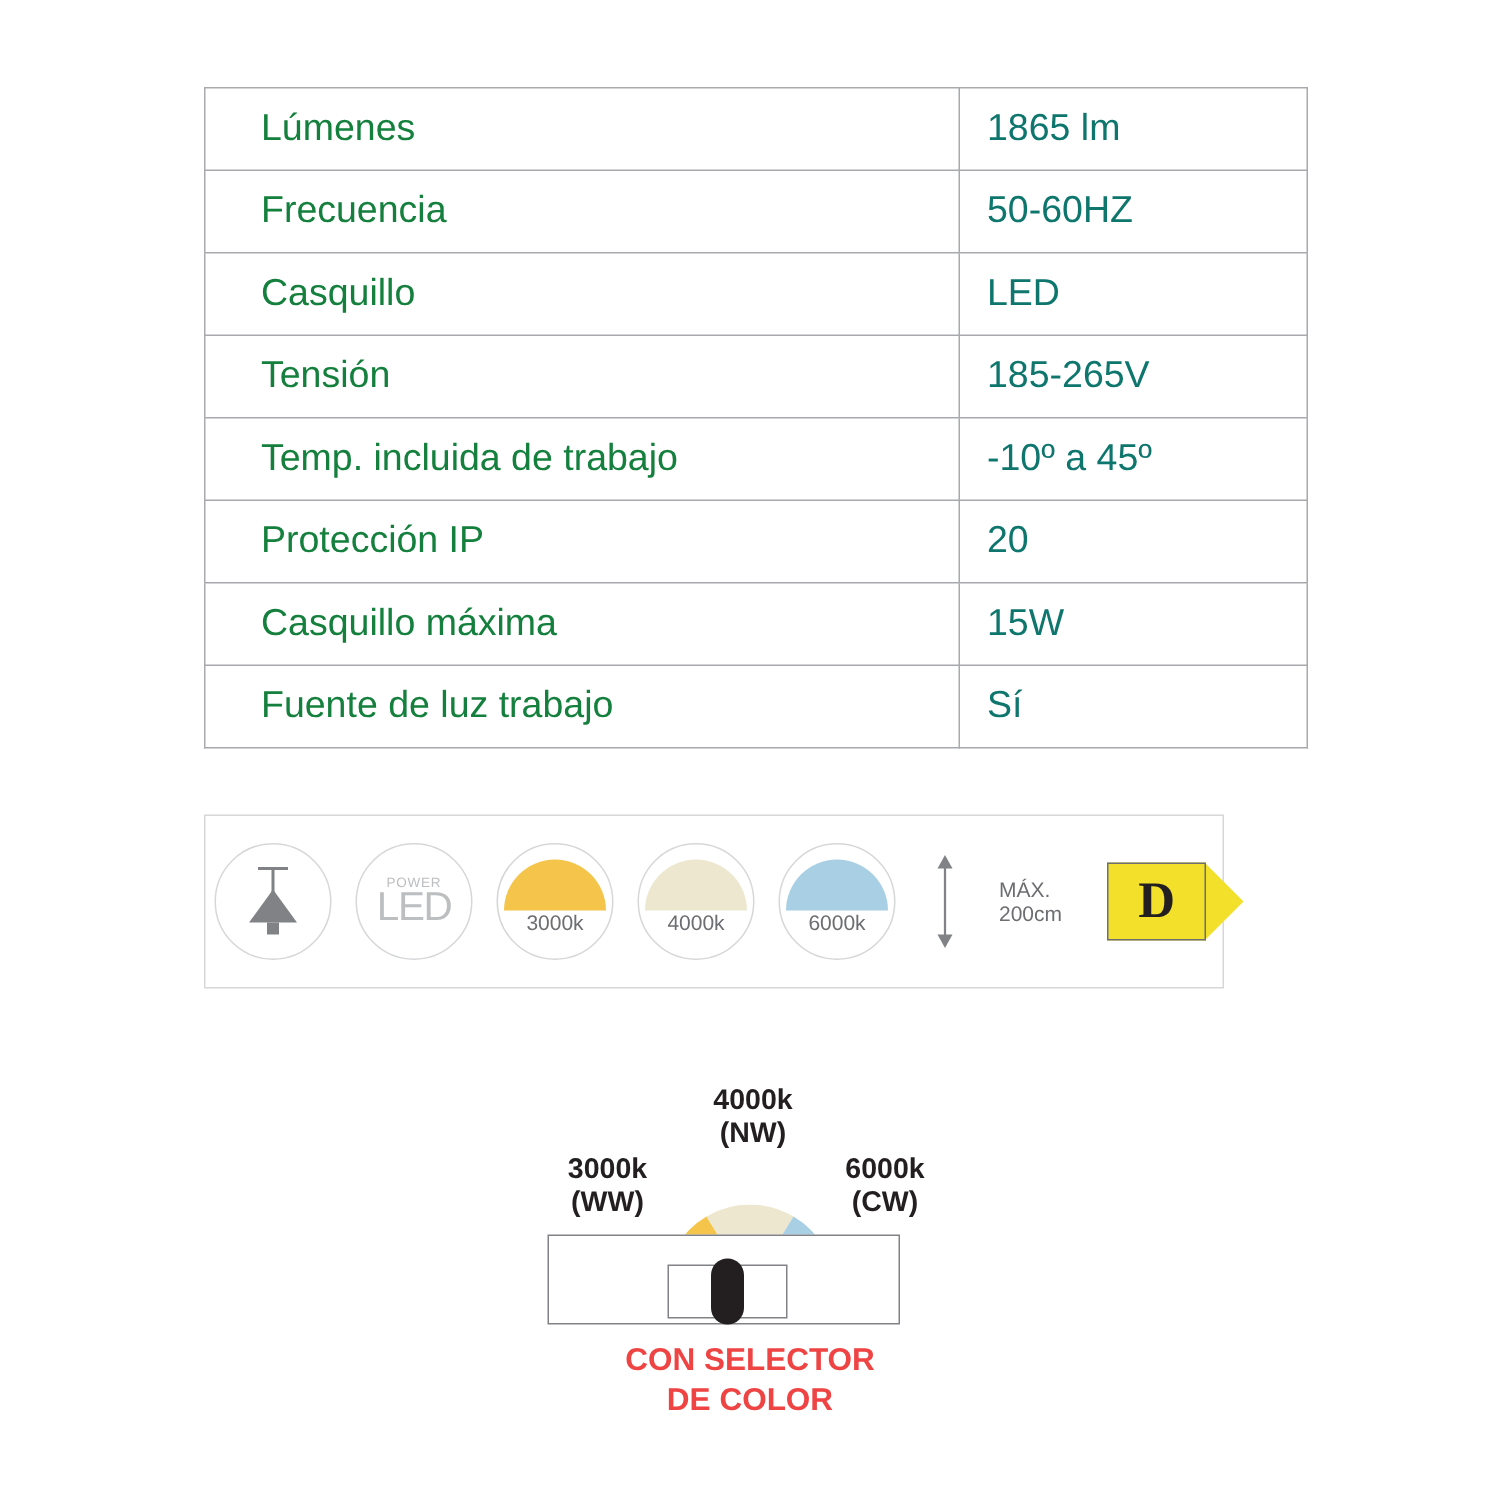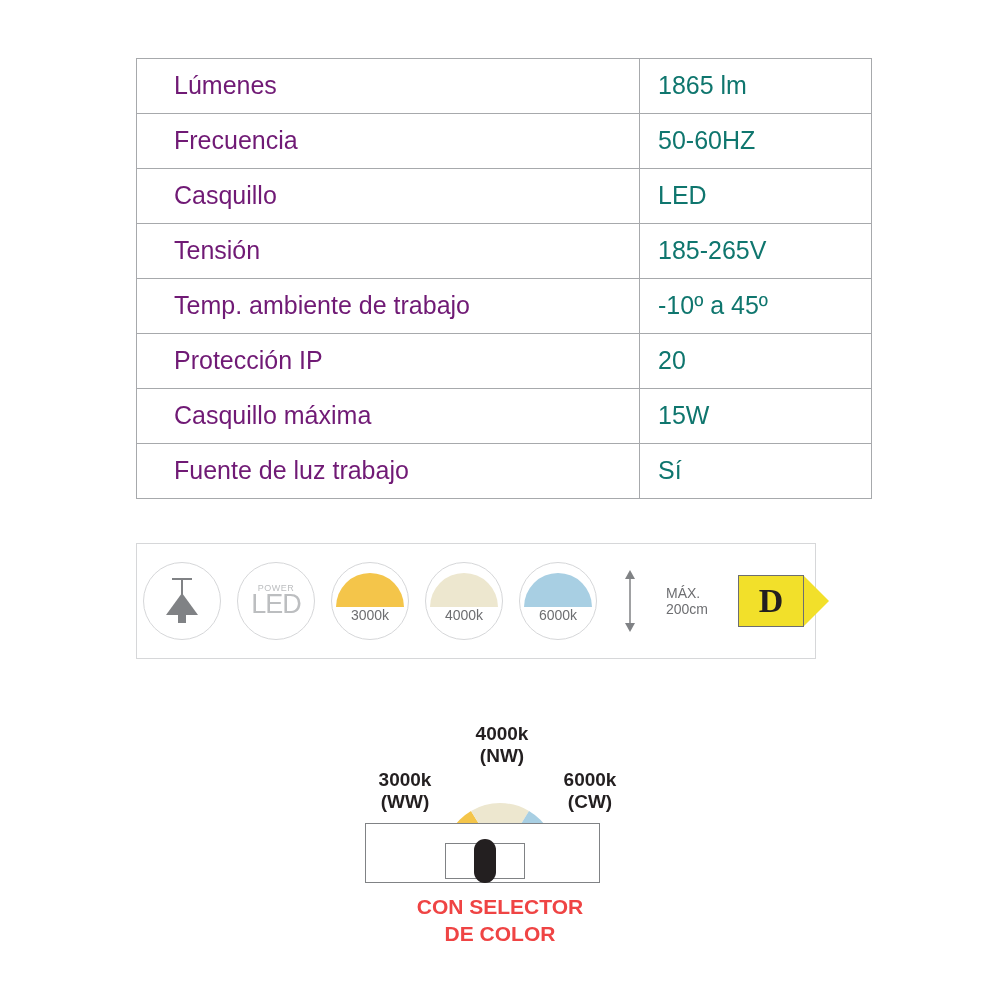--- a/index.html
+++ b/index.html
@@ -32,21 +32,21 @@
     border: 1px solid #a7a9ac;
     padding: 0 0 0 18px;
     font-size: 25px;
     color: #58595b;
     font-weight: 400;
     vertical-align: middle;
     line-height: 1.1;
   }
   .spec-table td.label {
     width: 465px;
-    color: #701a75;
+    color: #15803d;
     padding-left: 37px;
   }
   .spec-table td.value {
     width: 213px;
     color: #0f766e;
   }
 
   
   .icon-strip {
     position: absolute;
@@ -264,21 +264,21 @@
     </tr>
     <tr>
       <td class="label">Casquillo</td>
       <td class="value">LED</td>
     </tr>
     <tr>
       <td class="label">Tensión</td>
       <td class="value">185-265V</td>
     </tr>
     <tr>
-      <td class="label">Temp. ambiente de trabajo</td>
+      <td class="label">Temp. incluida de trabajo</td>
       <td class="value">-10º a 45º</td>
     </tr>
     <tr>
       <td class="label">Protección IP</td>
       <td class="value">20</td>
     </tr>
     <tr>
       <td class="label">Casquillo máxima</td>
       <td class="value">15W</td>
     </tr>

